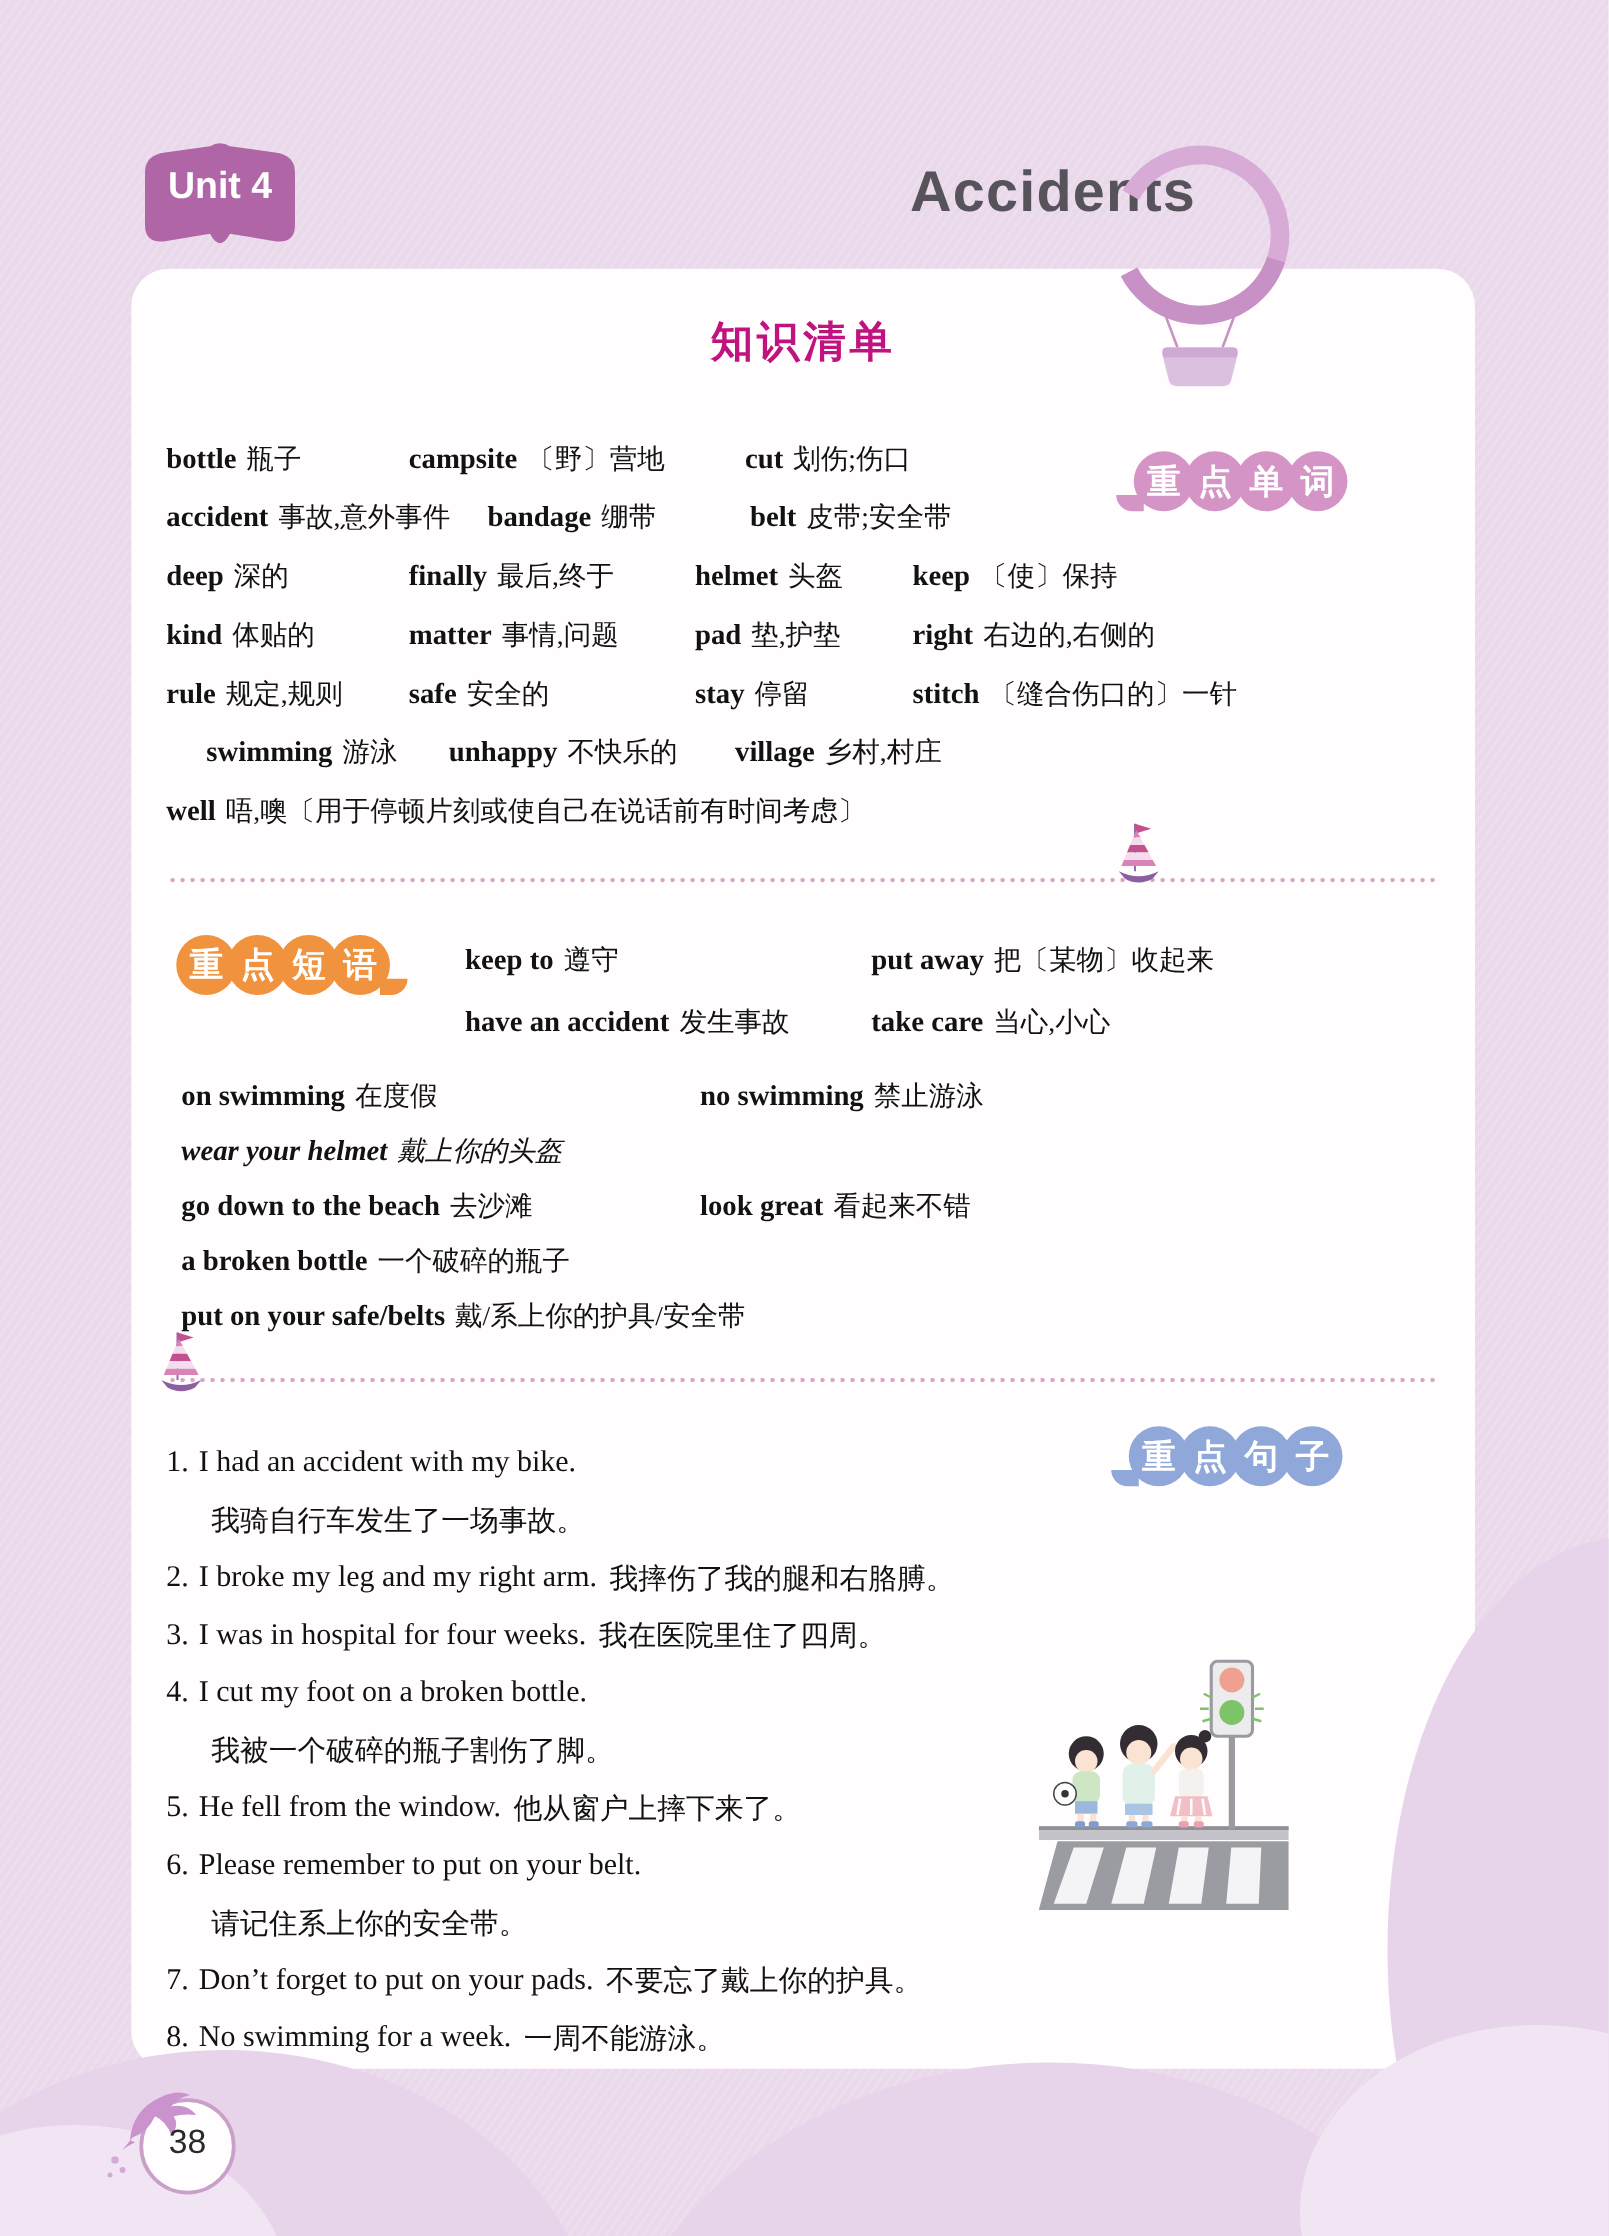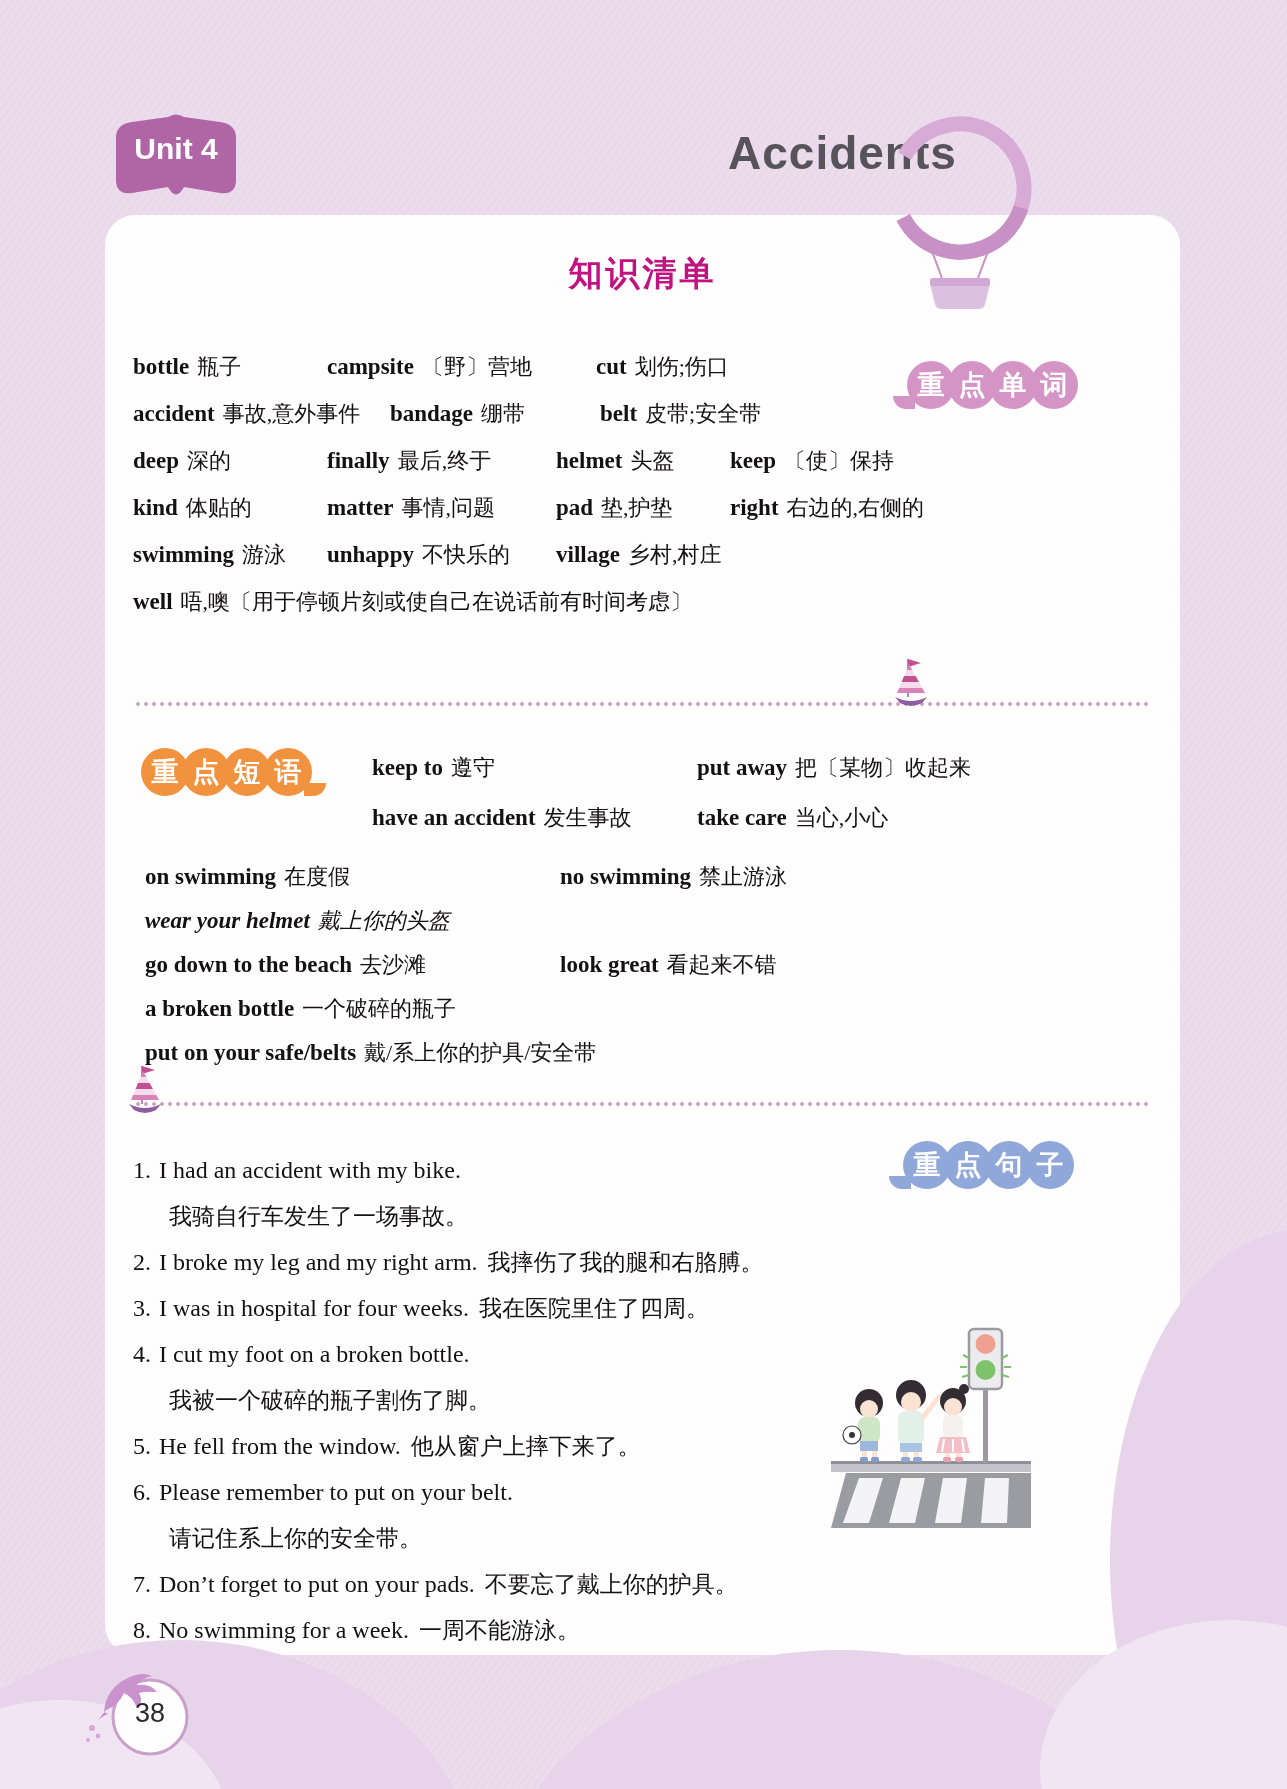--- a/index.html
+++ b/index.html
@@ -116,21 +116,27 @@
           <span class="entry"><b class="en">finally</b><span class="zh">最后,终于</span></span>
           <span class="entry"><b class="en">helmet</b><span class="zh">头盔</span></span>
           <span class="entry"><b class="en">keep</b><span class="zh">〔使〕保持</span></span>
         </div>
         <div class="wrow" style="grid-template-columns: 194px 229px 174px 1fr;">
           <span class="entry"><b class="en">kind</b><span class="zh">体贴的</span></span>
           <span class="entry"><b class="en">matter</b><span class="zh">事情,问题</span></span>
           <span class="entry"><b class="en">pad</b><span class="zh">垫,护垫</span></span>
           <span class="entry"><b class="en">right</b><span class="zh">右边的,右侧的</span></span>
         </div>
-        <div class="wrow" style="grid-template-columns: 194px 229px 1fr;">
+        <div class="wrow" style="grid-template-columns: 194px 229px 174px 1fr;">
+          <span class="entry"><b class="en">rule</b><span class="zh">规定,规则</span></span>
+          <span class="entry"><b class="en">safe</b><span class="zh">安全的</span></span>
+          <span class="entry"><b class="en">stay</b><span class="zh">停留</span></span>
+          <span class="entry"><b class="en">stitch</b><span class="zh">〔缝合伤口的〕一针</span></span>
+        </div>
+        <div class="wrow" style="grid-template-columns: 194px 229px 1fr; margin-left: 32px;">
           <span class="entry"><b class="en">swimming</b><span class="zh">游泳</span></span>
           <span class="entry"><b class="en">unhappy</b><span class="zh">不快乐的</span></span>
           <span class="entry"><b class="en">village</b><span class="zh">乡村,村庄</span></span>
         </div>
         <div class="wrow" style="grid-template-columns: 1fr;">
           <span class="entry"><b class="en">well</b><span class="zh">唔,噢〔用于停顿片刻或使自己在说话前有时间考虑〕</span></span>
         </div>
       </div>
 
     <div class="divider divider1"></div>

